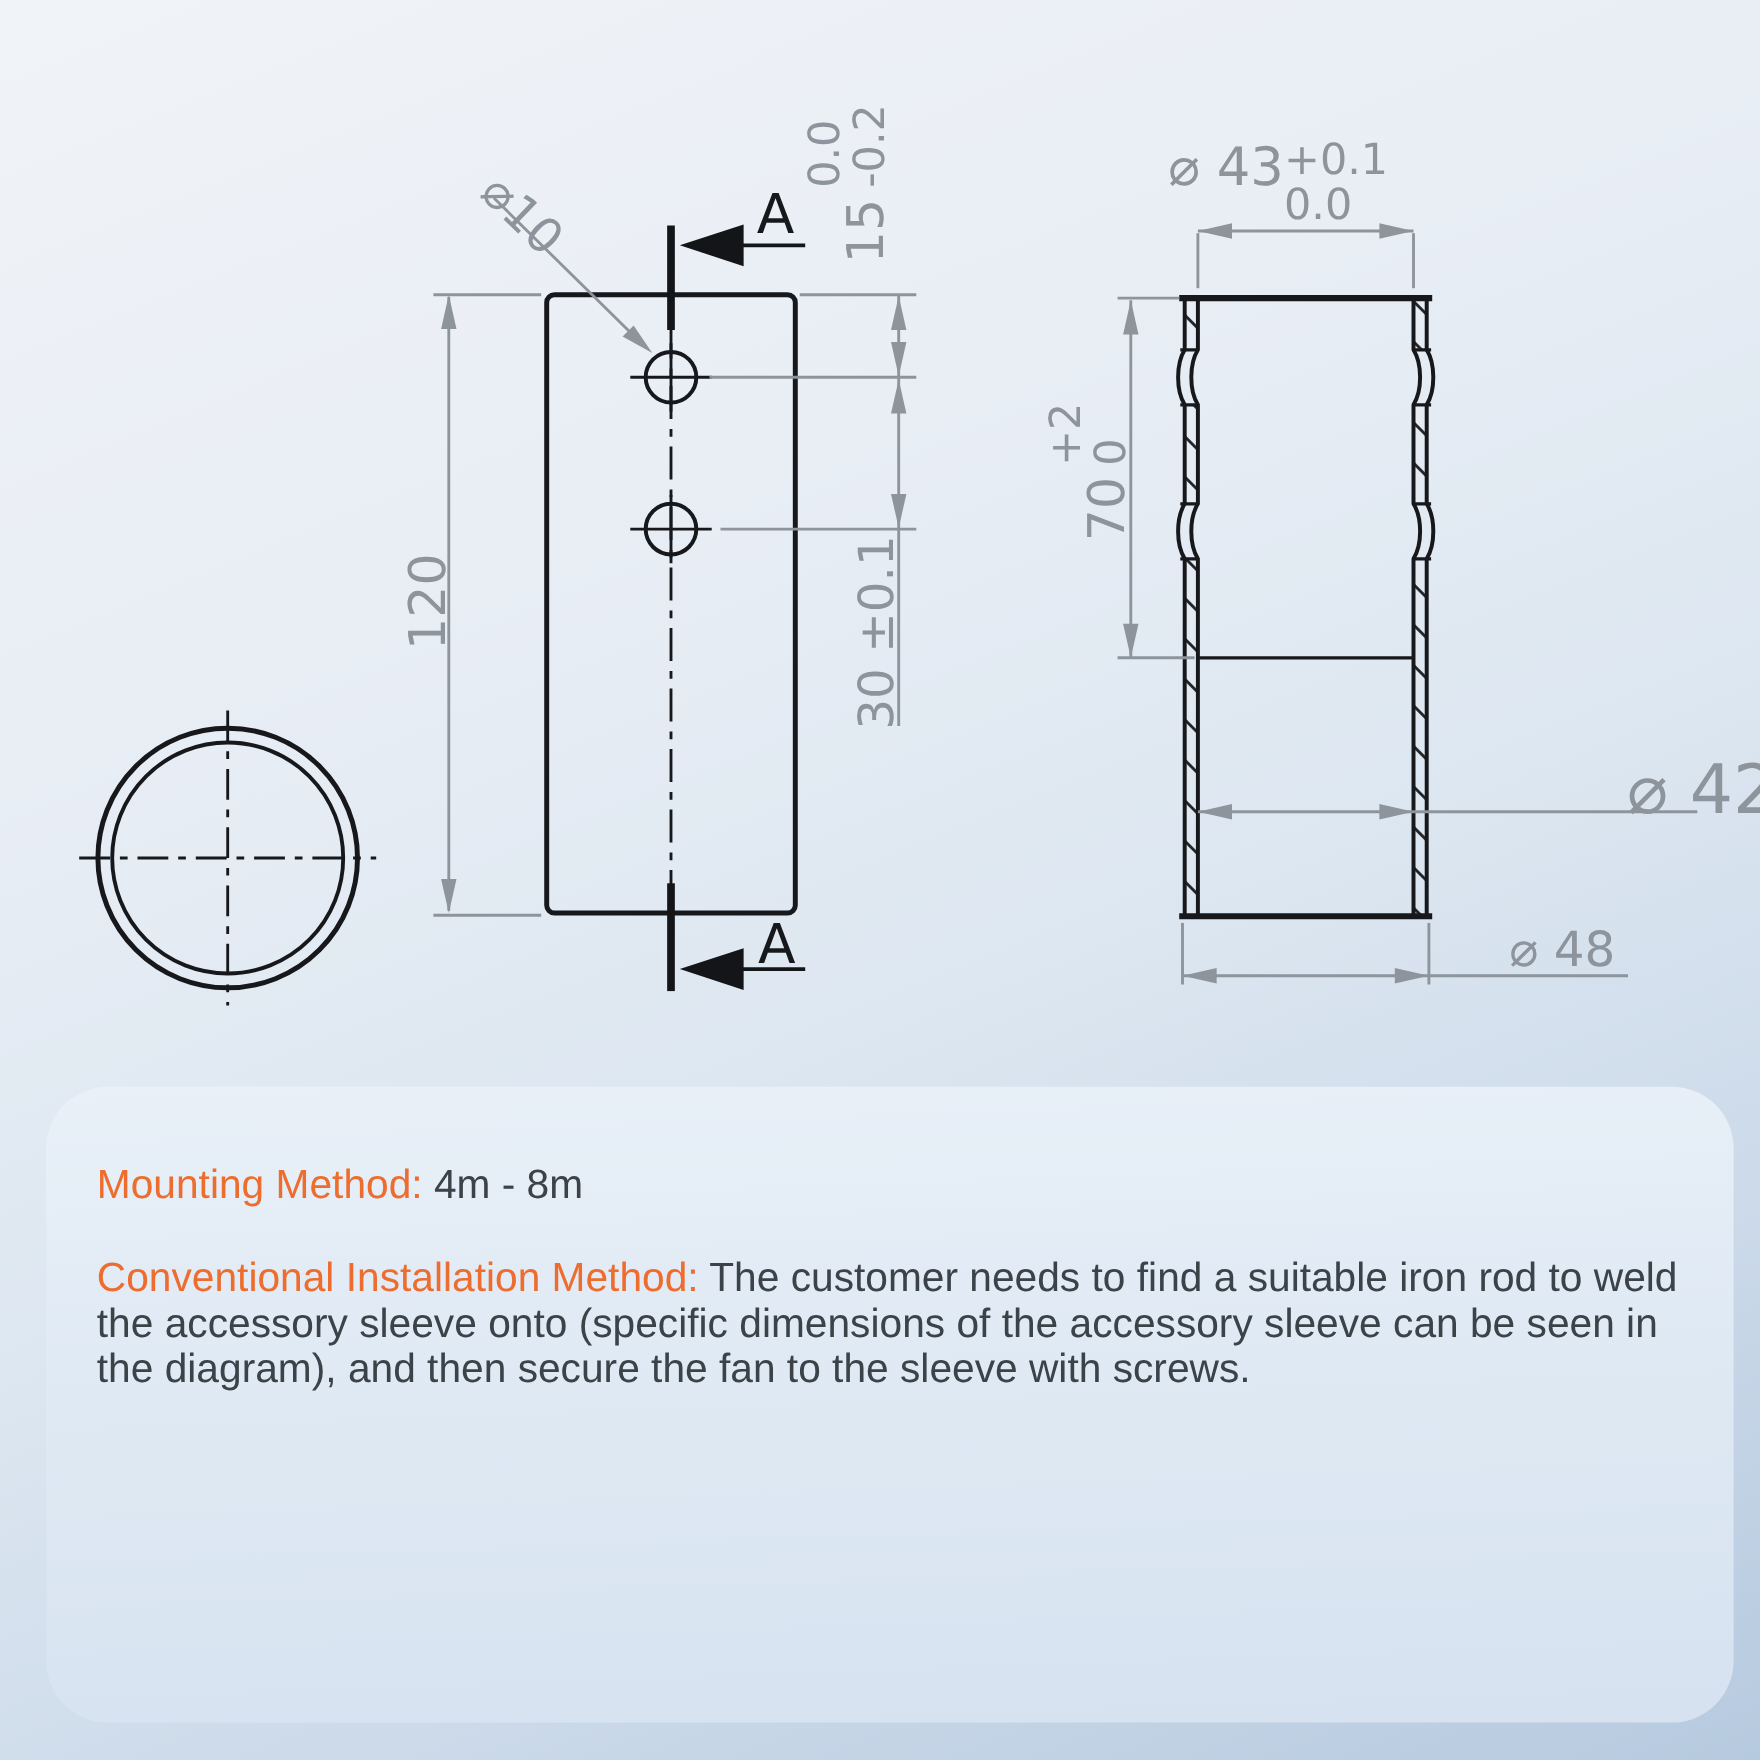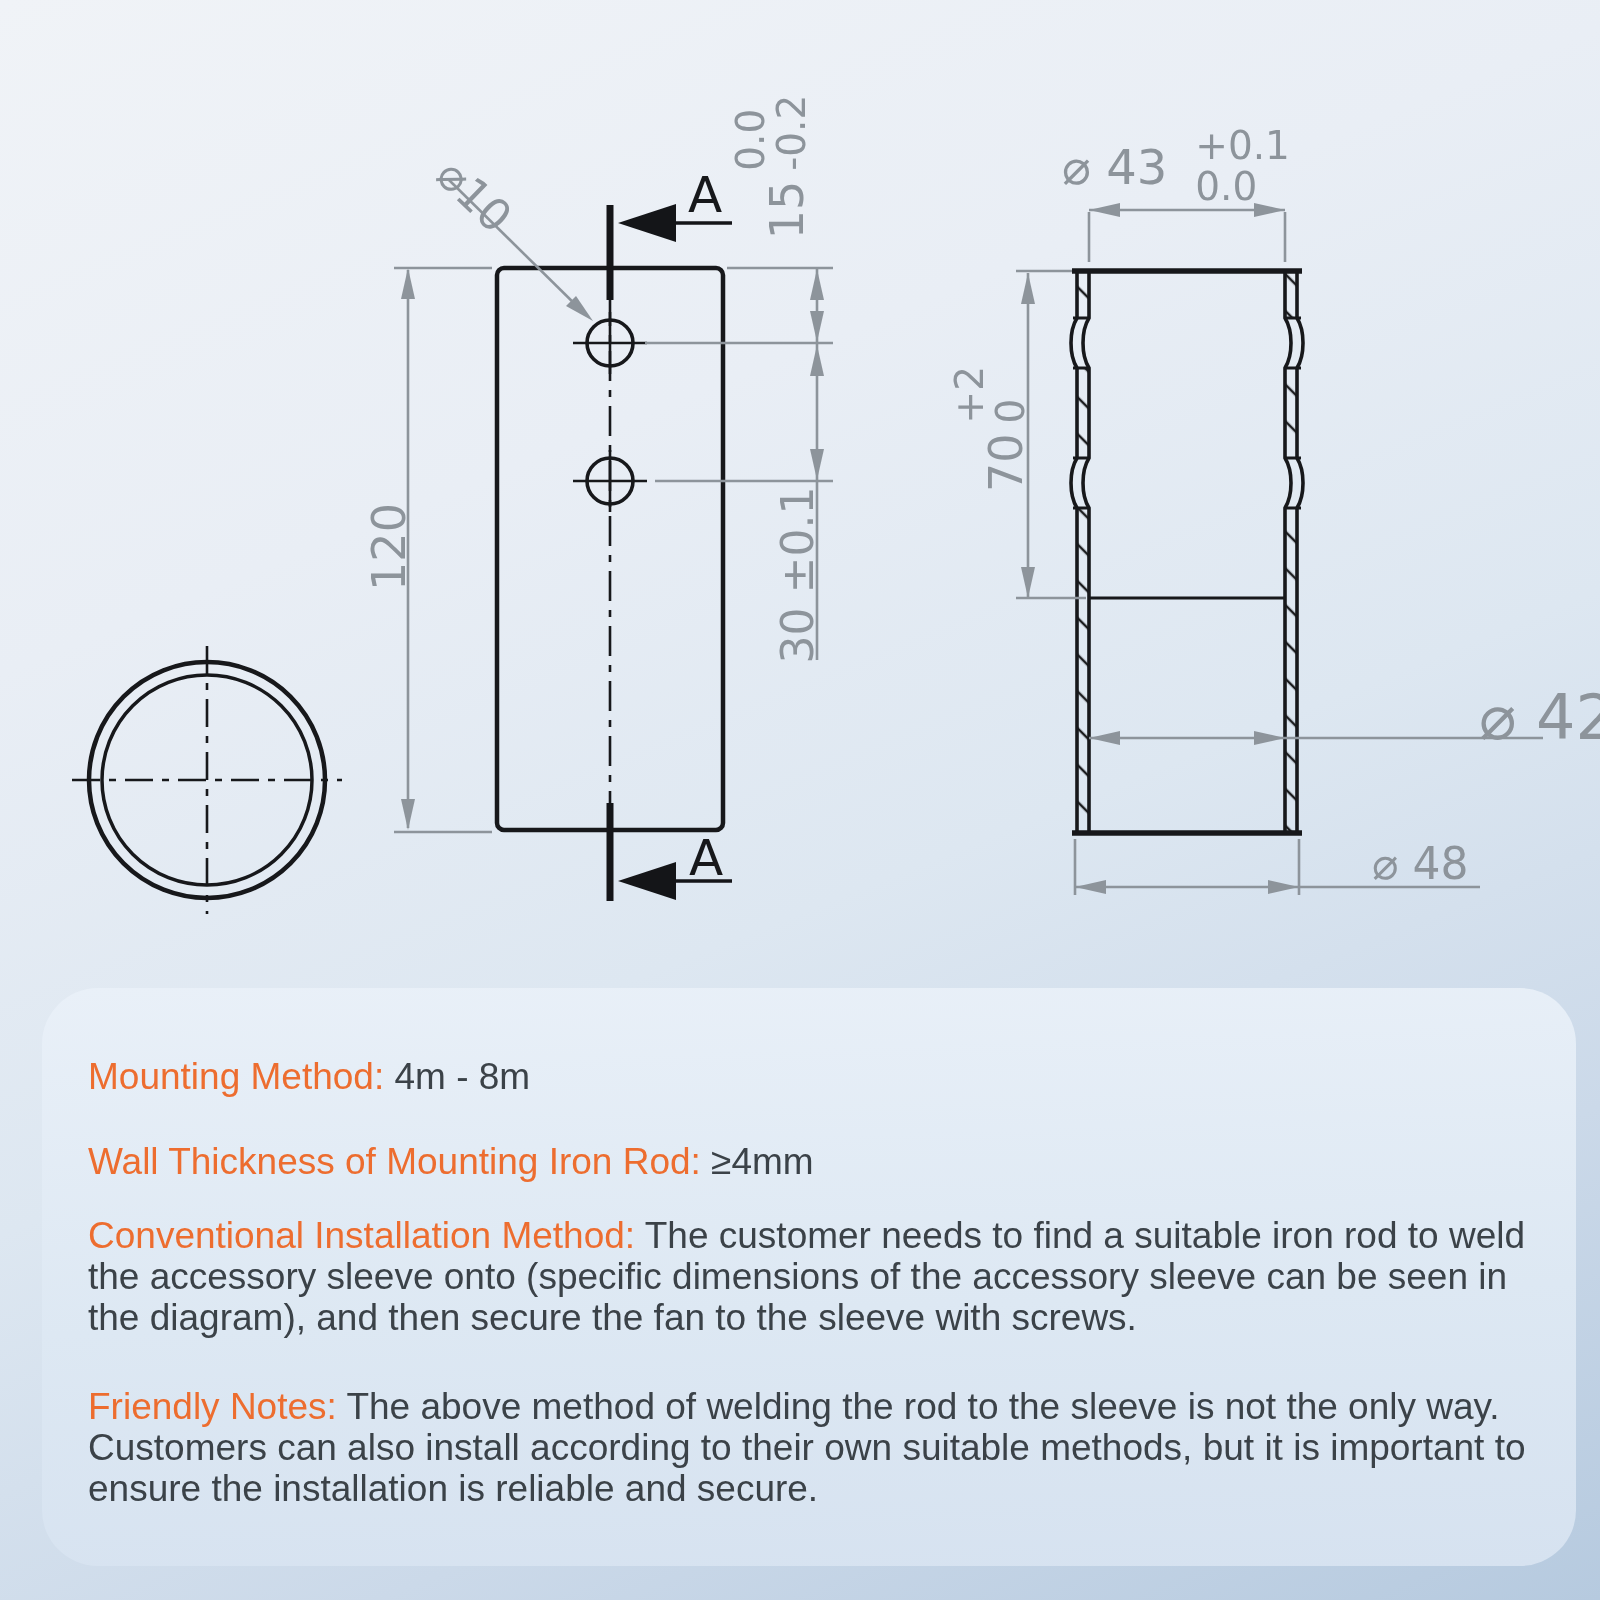--- a/index.html
+++ b/index.html
@@ -12,21 +12,21 @@
   .lbl{position:absolute;color:#8d949b;white-space:nowrap;line-height:1.1;}
   .ink{color:#17181b;}
   .rot45{transform:translate(-50%,-50%) rotate(44deg);}
   .rotccw{transform:translate(-50%,-50%) rotate(-90deg);}
   .rlabel{
     position:absolute;display:flex;align-items:flex-end;gap:10px;
     transform:translate(-50%,-50%) rotate(-90deg);
     font-size:46px;color:#8d949b;white-space:nowrap;line-height:1.1;
   }
   .hlabel{
-    position:absolute;display:flex;align-items:center;gap:28px;
+    position:absolute;display:flex;align-items:flex-start;gap:0;
     color:#8d949b;white-space:nowrap;line-height:1.1;
   }
   .tolstack{display:flex;flex-direction:column;font-size:39px;line-height:1.05;text-align:left;}
   .nom{font-size:46px;}
   .nom-big{font-size:48px;}
 
   .panel{
     position:absolute;left:42px;top:988px;width:1534px;height:578px;
     box-sizing:border-box;border-radius:56px;
     background:linear-gradient(178deg,#e9f0f8 0%,#dde8f3 55%,#d6e2f0 100%);
@@ -173,18 +173,16 @@
       <span>+2</span>
       <span>0</span>
     </span>
   </div>
 
   <div class="lbl" style="left:1479px;top:684px;font-size:62px">⌀ 42.5</div>
   <div class="lbl" style="left:1372px;top:840px;font-size:44px">⌀ 48</div>
 
   <div class="panel">
     <p class="note mb1"><span class="hl">Mounting Method:</span><span> 4m - 8m</span></p>
-    <p class="note mb2"><span class="hl">Wall Thickness of Mounting Iron Rod:</span><span> ≥4mm</span></p>
     <p class="note mb3"><span class="hl">Conventional Installation Method:</span><span> The customer needs to find a suitable iron rod to weld the accessory sleeve onto (specific dimensions of the accessory sleeve can be seen in the diagram), and then secure the fan to the sleeve with screws.</span></p>
-    <p class="note"><span class="hl">Friendly Notes:</span><span> The above method of welding the rod to the sleeve is not the only way. Customers can also install according to their own suitable methods, but it is important to ensure the installation is reliable and secure.</span></p>
   </div>
 
 </div>
 
 </body></html>

